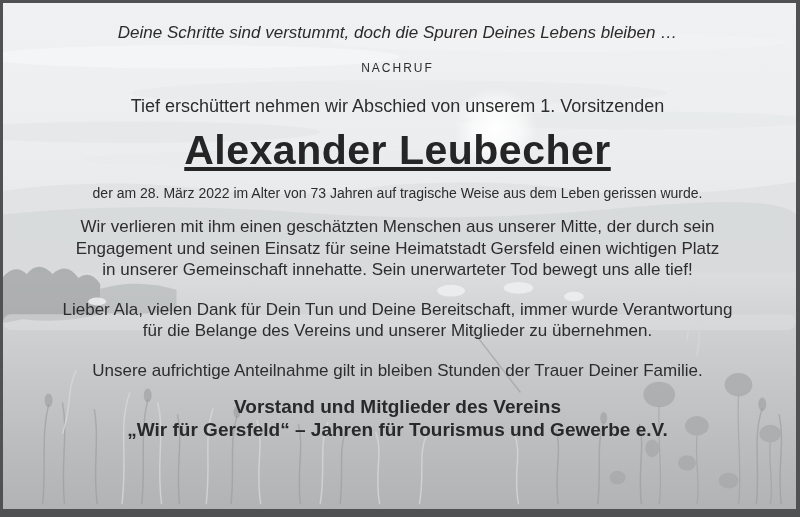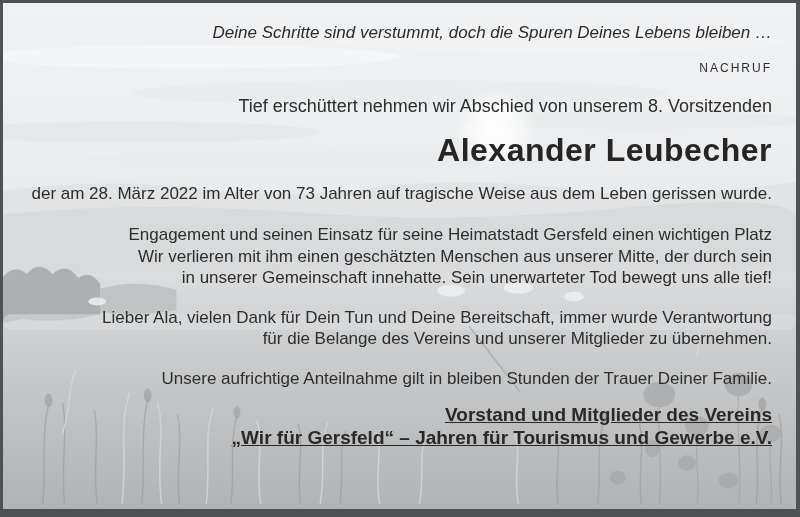--- a/index.html
+++ b/index.html
@@ -26,31 +26,31 @@
       #dadcdd 54%,
       #cfd1d2 64%,
       #c4c6c7 76%,
       #babcbd 88%,
       #b1b3b4 100%);
   }
   svg.scenery { position: absolute; inset: 0; width: 100%; height: 100%; display: block; }
   .content {
     position: relative;
     z-index: 2;
-    text-align: right;
+    text-align: center;
     padding: 19px 24px 0 20px;
   }
   .epigraph { font-style: italic; font-size: 17px; line-height: 21px; margin-bottom: 13px; color: #2b2b2c; }
   .heading  { font-size: 12px; line-height: 24px; letter-spacing: 2px; margin-bottom: 15px; }
   .intro    { font-size: 18px; line-height: 22px; margin-bottom: 9px; }
-  .name     { font-size: 32px; line-height: 48px; font-weight: bold; letter-spacing: 0.5px; margin-bottom: 9px; color: #252526; }
-  .subline  { font-size: 17px; line-height: 21px; margin-bottom: 20px; }
+  .name     { font-size: 41px; line-height: 48px; font-weight: bold; letter-spacing: 0.5px; margin-bottom: 9px; color: #252526; text-decoration: underline; }
+  .subline  { font-size: 14px; line-height: 21px; margin-bottom: 12px; }
   .para     { font-size: 17px; line-height: 21.5px; margin-bottom: 18px; }
   .condolence { font-size: 17px; line-height: 21px; margin-bottom: 14px; }
-  .signature  { font-size: 19px; line-height: 23px; font-weight: bold; margin-bottom: 19px; color: #29292a; text-decoration: underline; }
+  .signature  { font-size: 19px; line-height: 23px; font-weight: bold; margin-bottom: 19px; color: #29292a; }
   .placedate  { font-size: 17px; line-height: 21px; }
 </style>
 </head>
 <body>
 
 <div class="notice">
   <div class="bg"></div>
 
   <svg class="scenery" viewBox="0 0 800 517" preserveAspectRatio="none" aria-hidden="true">
     <defs>
@@ -145,27 +145,27 @@
       <path d="M662,412 C660,450 666,480 662,512"></path>
       <path d="M742,402 C740,440 746,480 742,512"></path>
       <path d="M700,442 C698,470 704,494 700,512"></path>
       <path d="M774,449 C772,474 778,496 774,512"></path>
     </g>
   </svg>
 
   <div class="content">
     <div class="epigraph">Deine Schritte sind verstummt, doch die Spuren Deines Lebens bleiben …</div>
     <div class="heading">NACHRUF</div>
-    <div class="intro">Tief erschüttert nehmen wir Abschied von unserem 8. Vorsitzenden</div>
+    <div class="intro">Tief erschüttert nehmen wir Abschied von unserem 1. Vorsitzenden</div>
     <div class="name">Alexander Leubecher</div>
     <div class="subline">der am 28. März 2022 im Alter von 73 Jahren auf tragische Weise aus dem Leben gerissen wurde.</div>
 
     <div class="para">
+      <div>Wir verlieren mit ihm einen geschätzten Menschen aus unserer Mitte, der durch sein</div>
       <div>Engagement und seinen Einsatz für seine Heimatstadt Gersfeld einen wichtigen Platz</div>
-      <div>Wir verlieren mit ihm einen geschätzten Menschen aus unserer Mitte, der durch sein</div>
       <div>in unserer Gemeinschaft innehatte. Sein unerwarteter Tod bewegt uns alle tief!</div>
     </div>
 
     <div class="para">
       <div>Lieber Ala, vielen Dank für Dein Tun und Deine Bereitschaft, immer wurde Verantwortung</div>
       <div>für die Belange des Vereins und unserer Mitglieder zu übernehmen.</div>
     </div>
 
     <div class="condolence">Unsere aufrichtige Anteilnahme gilt in bleiben Stunden der Trauer Deiner Familie.</div>
 

